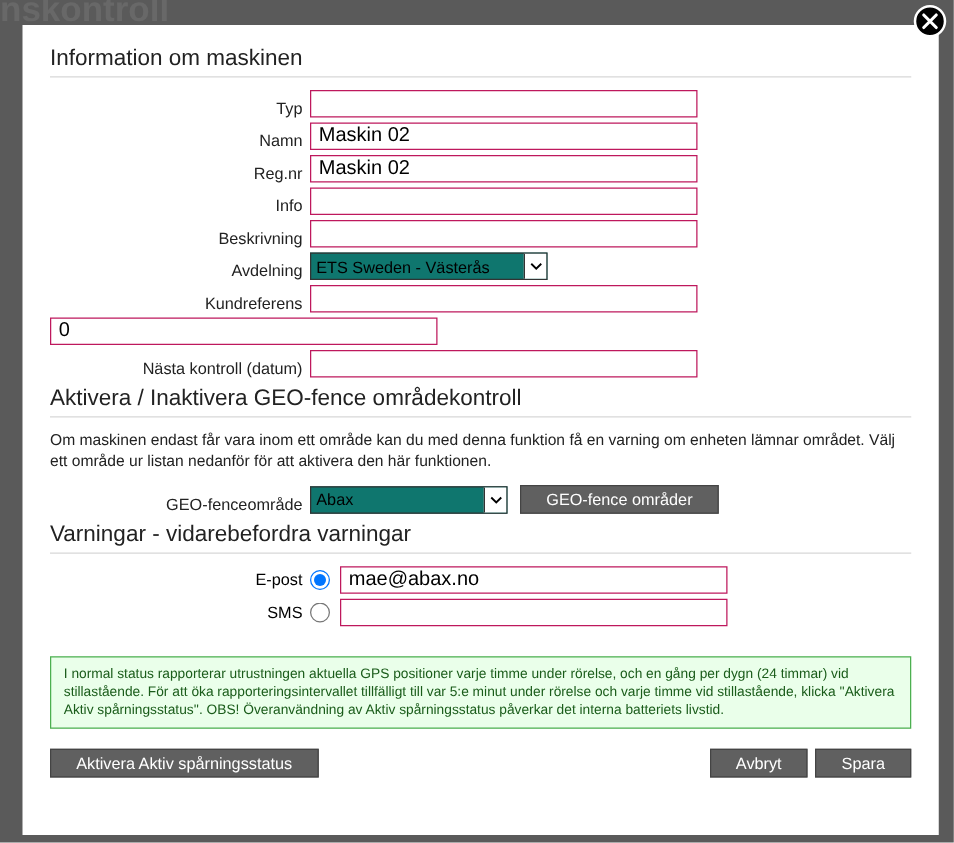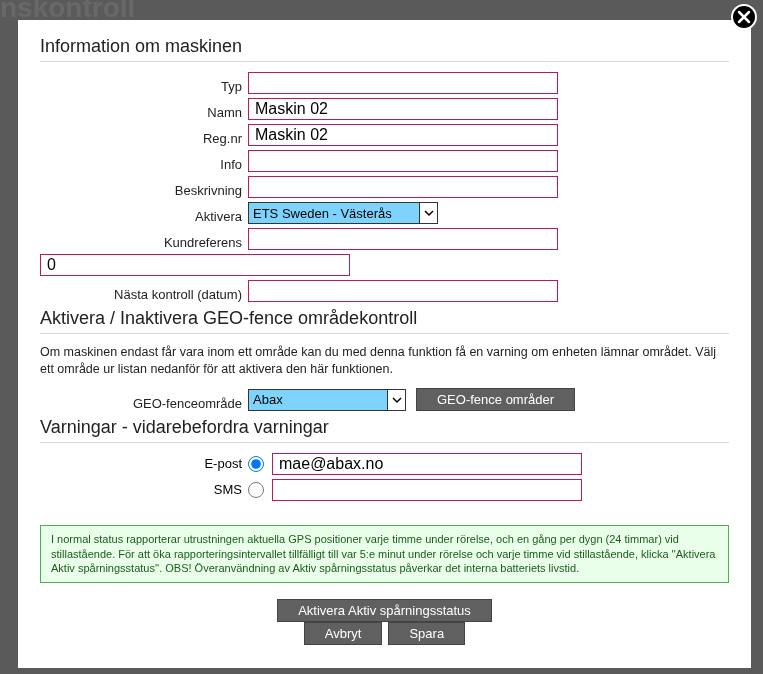--- a/index.html
+++ b/index.html
@@ -75,21 +75,21 @@
   .select-wrap {
     position: relative;
     flex: 0 0 190px;
   }
   .select-wrap select {
     width: 100%;
     height: 22px;
     border: 1px solid #333;
     font-size: 13px;
     padding: 0 20px 0 4px;
-    background: #7dd3fc;
+    background: #0f766e;
     appearance: none;
     -webkit-appearance: none;
     font-family: inherit;
   }
   .select-wrap .chev {
     position: absolute;
     right: 1px; top: 1px;
     width: 18px; height: 20px;
     border-left: 1px solid #333;
     display: flex; align-items: center; justify-content: center;
@@ -135,24 +135,23 @@
     background: #eaffea;
     padding: 6px 10px;
     font-size: 11px;
     font-weight: normal;
     color: #1a5c1a;
     line-height: 1.35;
     margin-top: 24px;
   }
   .button-row {
     display: flex;
-    justify-content: flex-start;
+    justify-content: space-between;
     align-items: center;
     margin-top: 16px;
-    flex-direction: column;
   }
   .button-row .right-group { display: flex; gap: 6px; }
   .section-title.first { margin-top: 0; }
 </style>
 </head>
 <body>
 
 <div class="backdrop-text">nskontroll</div>
 
 <div class="close-btn">
@@ -180,21 +179,21 @@
   </div>
   <div class="form-row">
     <div class="form-label">Info</div>
     <input class="form-input" type="text" value="" style="">
   </div>
   <div class="form-row">
     <div class="form-label">Beskrivning</div>
     <input class="form-input" type="text" value="" style="">
   </div>
   <div class="form-row">
-    <div class="form-label">Aktivera</div>
+    <div class="form-label">Avdelning</div>
     <div class="select-wrap">
       <select>
         <option>ETS Sweden - Västerås</option>
       </select>
       <div class="chev">
           <svg viewBox="0 0 10 10">
             <path d="M1 3 L5 7 L9 3" stroke="#000" stroke-width="1.5" fill="none"></path>
           </svg>
         </div>
     </div>

